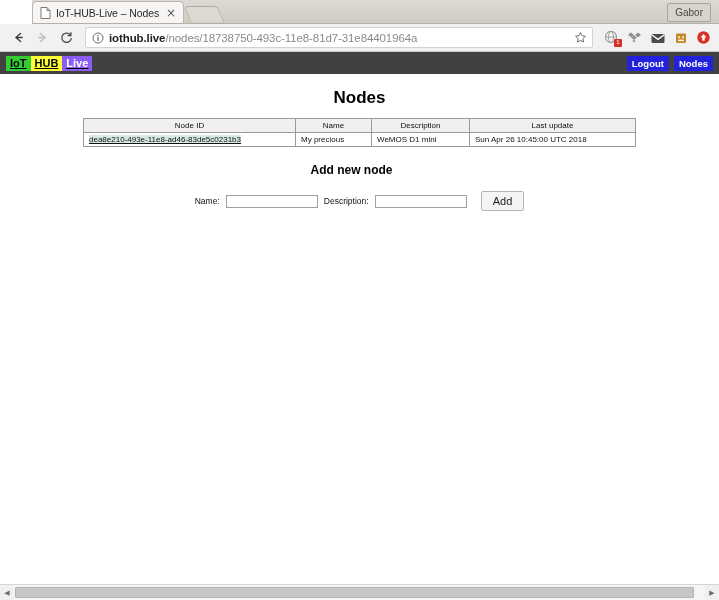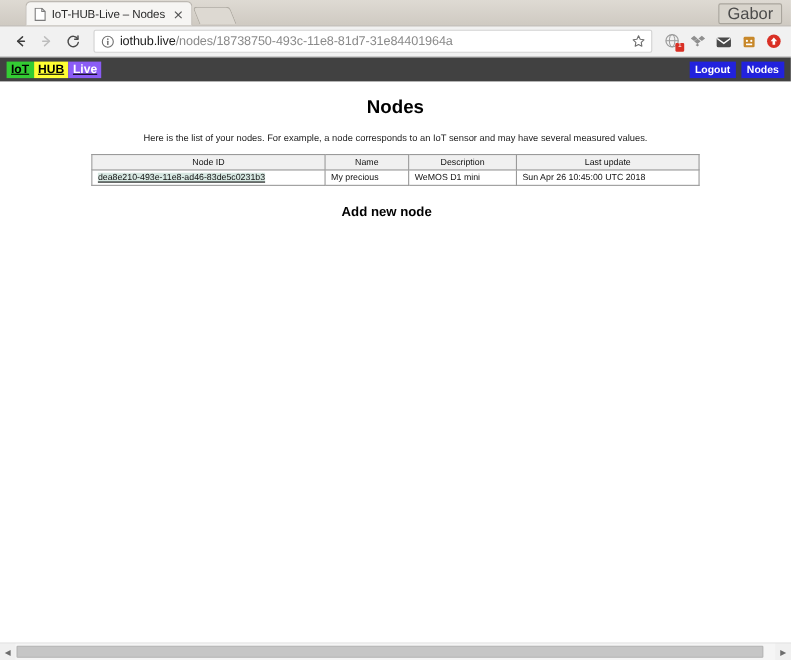--- a/index.html
+++ b/index.html
@@ -19,23 +19,24 @@
   }
 
   
   .tabstrip {
     height: 24px;
     background: #d4d0c8;
     background: linear-gradient(#dedad3, #cfcac2);
     position: relative;
     display: flex;
     align-items: flex-end;
-    padding-left: 23px;
+    padding-left: 0;
     flex: none;
     border-bottom: 1px solid #b4b0a8;
+    margin-left: 32px;
   }
   .tab {
     height: 22px;
     min-width: 140px;
     max-width: 160px;
     background: #f6f5f3;
     border: 1px solid #b9b5ae;
     border-bottom: none;
     border-radius: 5px 5px 0 0;
     display: flex;
@@ -80,21 +81,21 @@
     cursor: pointer;
   }
   .profile-btn {
     position: absolute;
     right: 8px; top: 3px;
     height: 19px;
     padding: 0 7px;
     background: #d8d4cc;
     border: 1px solid #a9a59d;
     border-radius: 2px;
-    font-size: 15px;
+    font-size: 10px;
     color: #4a4a4a;
     display: flex; align-items: center;
     cursor: pointer;
   }
 
   
   .toolbar {
     height: 28px;
     background: #f1f1f1;
     border-bottom: 1px solid #c9c9c9;
@@ -128,21 +129,21 @@
   }
   .info-icon { flex: none; display: flex; align-items: center; }
   .url-text {
     flex: 1;
     font-size: 11.5px;
     white-space: nowrap;
     overflow: hidden;
     color: #8a8a8a;
     letter-spacing: -0.1px;
   }
-  .url-host { color: #202020; font-weight: normal; }
+  .url-host { color: #202020; font-weight: bold; }
   .star-icon { flex: none; display: flex; align-items: center; cursor: pointer; }
 
   .ext-icons {
     display: flex; align-items: center; gap: 6px;
     padding-left: 4px;
     flex: none;
   }
   .ext {
     width: 17px; height: 17px;
     position: relative;
@@ -452,21 +453,20 @@
       <div class="site-links">
         <a>Logout</a>
         <a>Nodes</a>
       </div>
     </div>
 
     <div class="content">
 
       <h1 class="page-title">Nodes</h1>
 
-      <p class="page-desc">Here is the list of your nodes. For example, a node corresponds to an IoT sensor and may have several measured values.</p>
 
       <div class="table-wrap">
         <table class="nodes">
           <thead>
             <tr>
               <th class="col-id">Node ID</th>
               <th class="col-name">Name</th>
               <th class="col-desc">Description</th>
               <th class="col-upd">Last update</th>
             </tr>
@@ -479,20 +479,27 @@
               <td class="c-name">My precious</td>
               <td class="c-desc">WeMOS D1 mini</td>
               <td class="c-upd">Sun Apr 26 10:45:00 UTC 2018</td>
             </tr>
           </tbody>
         </table>
       </div>
 
       <h2 class="section-title">Add new node</h2>
 
+      <div class="form-row">
+        <label>Name:</label>
+        <input type="text" placeholder="" style="">
+        <label>Description:</label>
+        <input type="text" placeholder="" style="">
+        <button class="add-btn">Add</button>
+      </div>
 
     </div>
   </div>
 
   <div class="hscroll">
     <div class="sb-arrow">◀</div>
     <div class="sb-track">
       <div class="sb-thumb"></div>
     </div>
     <div class="sb-arrow">▶</div>

